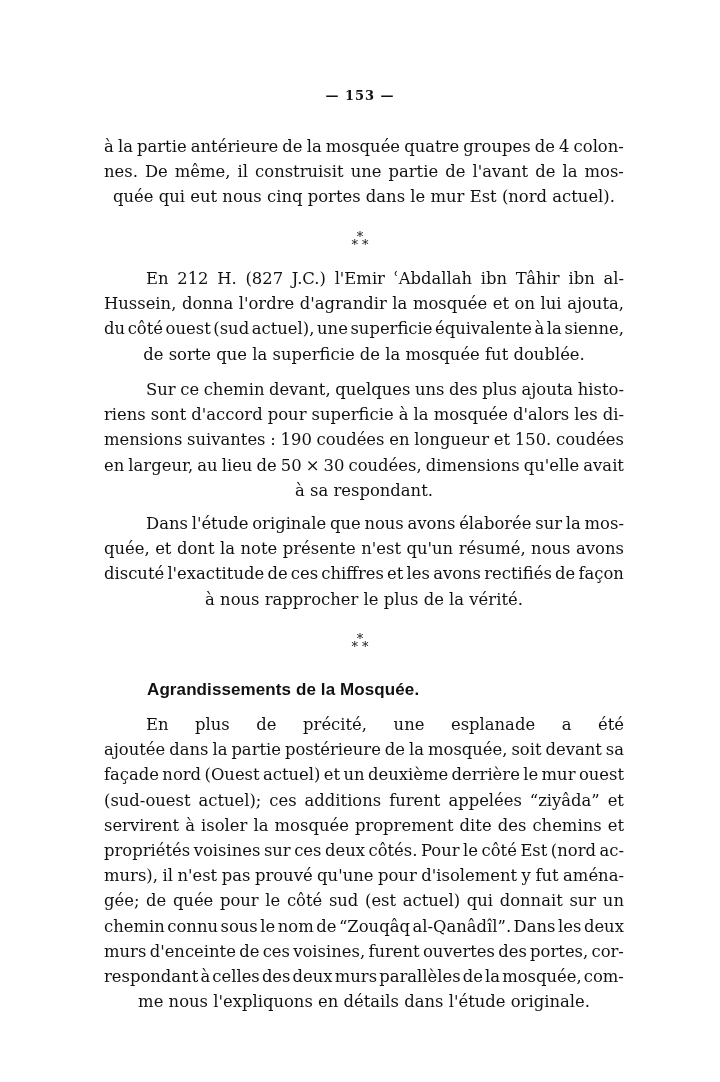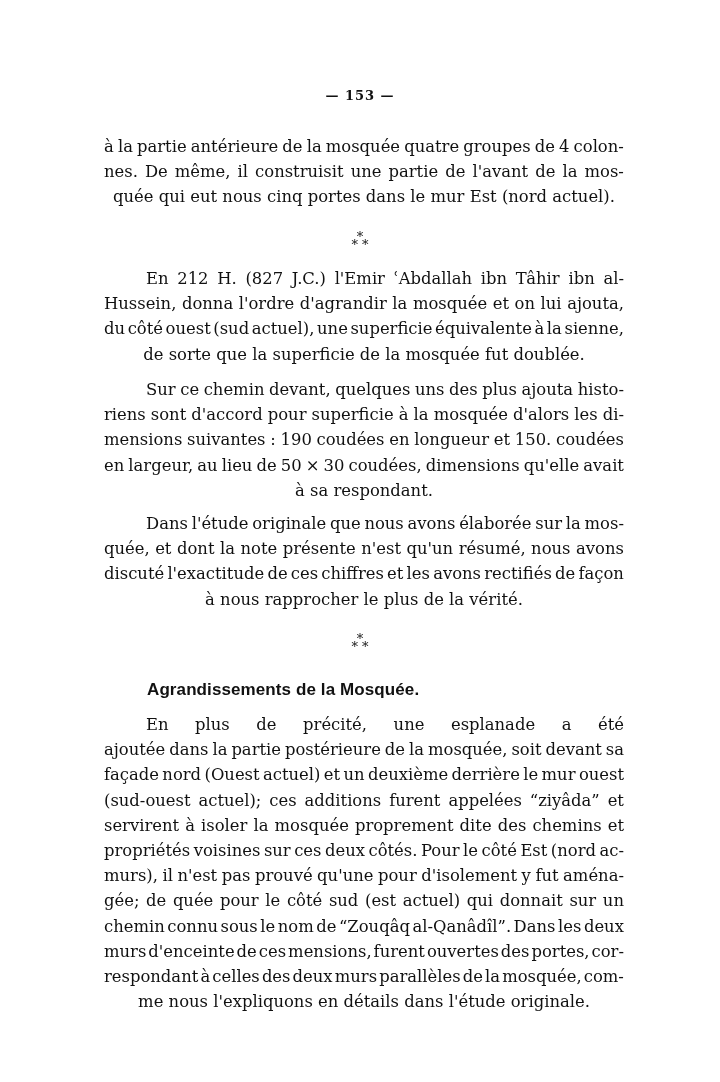--- a/index.html
+++ b/index.html
@@ -361,21 +361,21 @@
         <span class="w">al-Qanâdîl”.</span>
         <span class="w">Dans</span>
         <span class="w">les</span>
         <span class="w">deux</span>
       </div>
       <div class="line jl">
         <span class="w">murs</span>
         <span class="w">d'enceinte</span>
         <span class="w">de</span>
         <span class="w">ces</span>
-        <span class="w">mensions,</span>
+        <span class="w">voisines,</span>
         <span class="w">furent</span>
         <span class="w">ouvertes</span>
         <span class="w">des</span>
         <span class="w">portes,</span>
         <span class="w">cor-</span>
       </div>
       <div class="line jl">
         <span class="w">respondant</span>
         <span class="w">à</span>
         <span class="w">celles</span>

